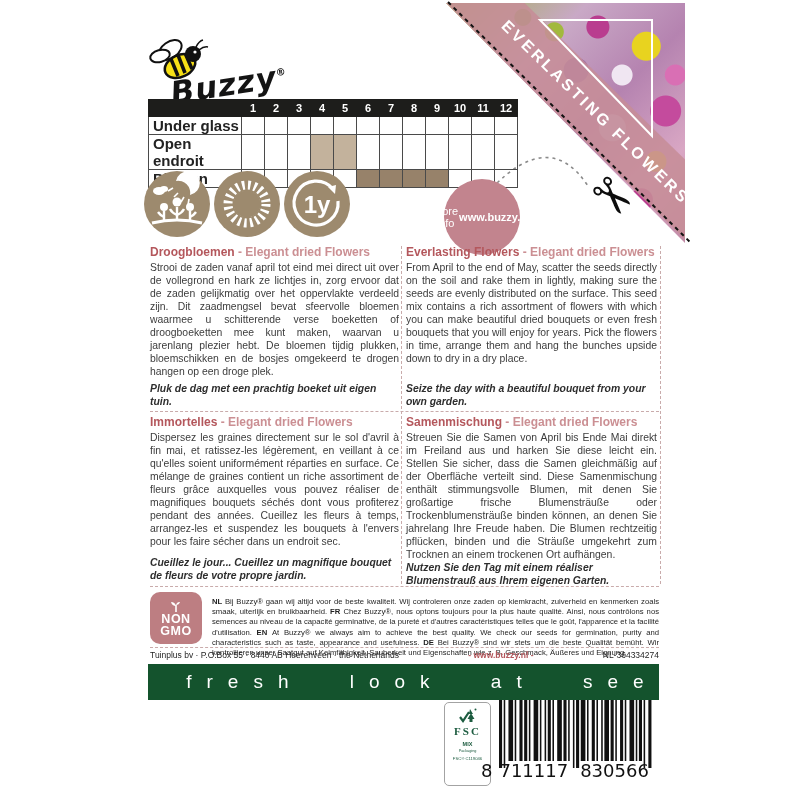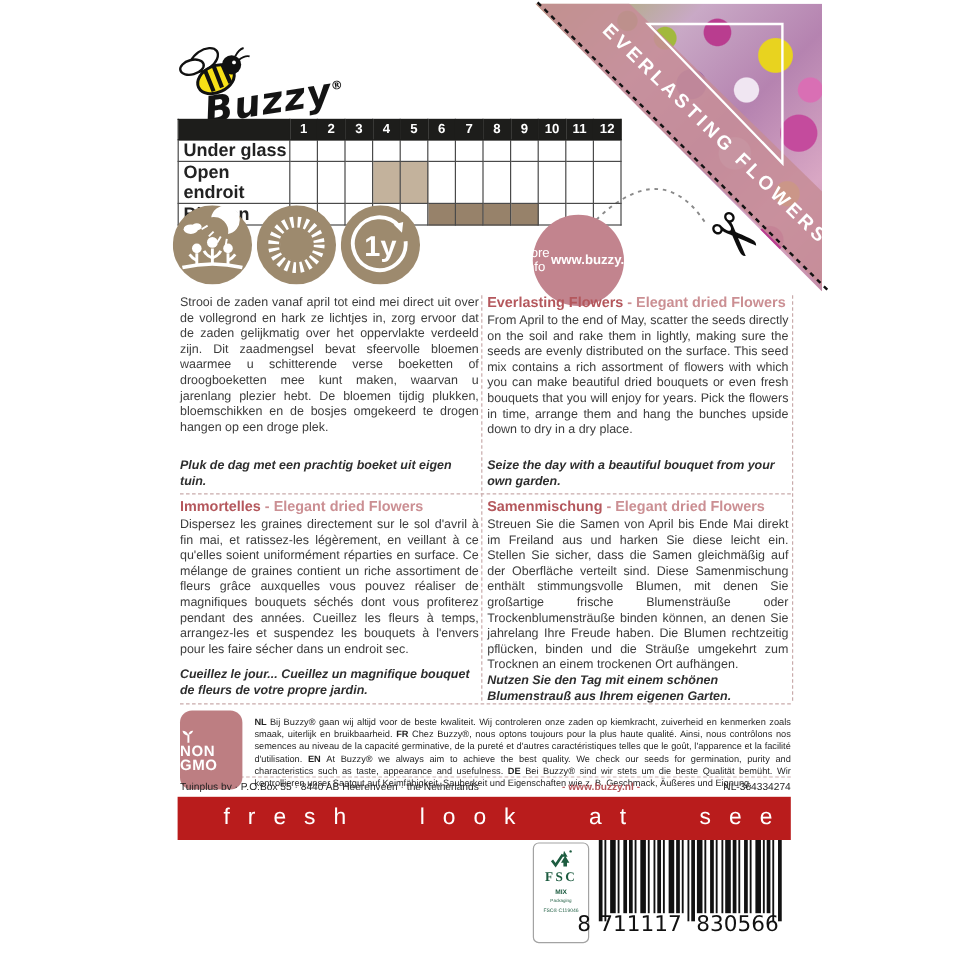--- a/index.html
+++ b/index.html
@@ -63,35 +63,35 @@
   .section h3 .t{color:#b4575c;}
   .section h3 .s{color:#cb8f93;}
   .section p.body{margin:0;font-size:10.4px;line-height:13px;text-align:justify;color:#3c3c3c;}
   .section p.tagline{margin:auto 0 0 0;font-size:10.4px;line-height:13px;font-weight:bold;
       font-style:italic;color:#2e2e2e;}
   .sep{position:absolute;border:0;}
   .sep.v{border-left:1px dashed #c9abab;}
   .sep.h{border-top:1px dashed #c9abab;}
 
   
-  #nongmo{position:absolute;left:150px;top:592px;width:52px;height:66px;border-radius:10px;
+  #nongmo{position:absolute;left:150px;top:592px;width:52px;height:52px;border-radius:10px;
       background:#bd7e82;color:#fff;text-align:center;display:flex;flex-direction:column;
-      align-items:flex-start;justify-content:center;}
+      align-items:center;justify-content:center;}
   #nongmo .txt{font-size:12.5px;font-weight:bold;line-height:12px;letter-spacing:.5px;}
   #quality{position:absolute;left:212px;top:589px;width:447px;font-size:7.7px;
       line-height:10.3px;text-align:justify;color:#1f1f1f;}
   #quality b{font-weight:bold;}
 
   
   #footer{position:absolute;left:150px;top:650px;width:509px;display:flex;
       justify-content:space-between;font-size:8.5px;color:#1f1f1f;}
   #footer .web{color:#b4575c;font-weight:bold;text-align:right;}
 
   
-  #banner{position:absolute;left:148px;top:664px;width:511px;height:36px;background:#b91c1c;
+  #banner{position:absolute;left:148px;top:664px;width:511px;height:36px;background:#14532d;
       display:flex;align-items:center;justify-content:center;}
   #banner span{color:#fff;font-size:19px;letter-spacing:15px;word-spacing:26px;
       white-space:nowrap;margin-right:-15px;}
 
   
   #fsc{position:absolute;left:444px;top:702px;width:47px;height:84px;border:1px solid #a3a3a3;
       border-radius:5px;display:flex;flex-direction:column;align-items:center;color:#1d5c40;
       padding-top:4px;box-sizing:border-box;}
   #fsc .name{font-family:"Liberation Serif",serif;font-weight:bold;font-size:11px;letter-spacing:2px;}
   #fsc .mix{font-size:5.5px;font-weight:bold;margin-top:4px;}
@@ -237,37 +237,38 @@
     <span class="l2">www.buzzy.nl</span>
     <svg width="16" height="11" viewBox="0 0 16 11">
       <ellipse cx="5" cy="3" rx="3.5" ry="2" fill="#fff"></ellipse>
         <ellipse cx="11" cy="3" rx="3.5" ry="2" fill="#fff"></ellipse>
       <ellipse cx="8" cy="7" rx="5" ry="3.2" fill="#fff"></ellipse>
       <path d="M5 5 v4 M8 4.5 v5 M11 5 v4" stroke="#c2848e" stroke-width="1.2"></path>
     </svg>
   </div>
 
   <div class="section" style="left:150px;top:246px;width:249px;height:162px">
+    <h3><span class="t">Droogbloemen</span><span class="s"> - Elegant dried Flowers</span></h3>
     <p class="body">Strooi de zaden vanaf april tot eind mei direct uit over de vollegrond en hark ze lichtjes in, zorg ervoor dat de zaden gelijkmatig over het oppervlakte verdeeld zijn. Dit zaadmengsel bevat sfeervolle bloemen waarmee u schitterende verse boeketten of droogboeketten mee kunt maken, waarvan u jarenlang plezier hebt. De bloemen tijdig plukken, bloemschikken en de bosjes omgekeerd te drogen hangen op een droge plek.</p>
     <p class="tagline">Pluk de dag met een prachtig boeket uit eigen tuin.</p>
   </div>
   <div class="section" style="left:406px;top:246px;width:251px;height:162px">
     <h3><span class="t">Everlasting Flowers</span><span class="s"> - Elegant dried Flowers</span></h3>
     <p class="body">From April to the end of May, scatter the seeds directly on the soil and rake them in lightly, making sure the seeds are evenly distributed on the surface. This seed mix contains a rich assortment of flowers with which you can make beautiful dried bouquets or even fresh bouquets that you will enjoy for years. Pick the flowers in time, arrange them and hang the bunches upside down to dry in a dry place.</p>
     <p class="tagline">Seize the day with a beautiful bouquet from your own garden.</p>
   </div>
   <div class="section" style="left:150px;top:416px;width:249px;height:166px">
     <h3><span class="t">Immortelles</span><span class="s"> - Elegant dried Flowers</span></h3>
     <p class="body">Dispersez les graines directement sur le sol d'avril à fin mai, et ratissez-les légèrement, en veillant à ce qu'elles soient uniformément réparties en surface. Ce mélange de graines contient un riche assortiment de fleurs grâce auxquelles vous pouvez réaliser de magnifiques bouquets séchés dont vous profiterez pendant des années. Cueillez les fleurs à temps, arrangez-les et suspendez les bouquets à l'envers pour les faire sécher dans un endroit sec.</p>
     <p class="tagline">Cueillez le jour... Cueillez un magnifique bouquet de fleurs de votre propre jardin.</p>
   </div>
   <div class="section" style="left:406px;top:416px;width:251px;height:166px">
     <h3><span class="t">Samenmischung</span><span class="s"> - Elegant dried Flowers</span></h3>
     <p class="body">Streuen Sie die Samen von April bis Ende Mai direkt im Freiland aus und harken Sie diese leicht ein. Stellen Sie sicher, dass die Samen gleichmäßig auf der Oberfläche verteilt sind. Diese Samenmischung enthält stimmungsvolle Blumen, mit denen Sie großartige frische Blumensträuße oder Trockenblumensträuße binden können, an denen Sie jahrelang Ihre Freude haben. Die Blumen rechtzeitig pflücken, binden und die Sträuße umgekehrt zum Trocknen an einem trockenen Ort aufhängen.</p>
-    <p class="tagline">Nutzen Sie den Tag mit einem schönen Blumenstrauß aus Ihrem eigenen Garten.</p>
+    <p class="tagline">Nutzen Sie den Tag mit einem réaliser Blumenstrauß aus Ihrem eigenen Garten.</p>
   </div>
 
   <div class="sep v" style="left:401px;top:246px;height:338px"></div>
   <div class="sep v" style="left:660px;top:246px;height:338px"></div>
   <div class="sep h" style="left:150px;top:411px;width:509px"></div>
   <div class="sep h" style="left:150px;top:586px;width:509px"></div>
   <div class="sep h" style="left:150px;top:647px;width:509px"></div>
 
   <div id="nongmo">
     <svg width="14" height="13" viewBox="0 0 14 13">

